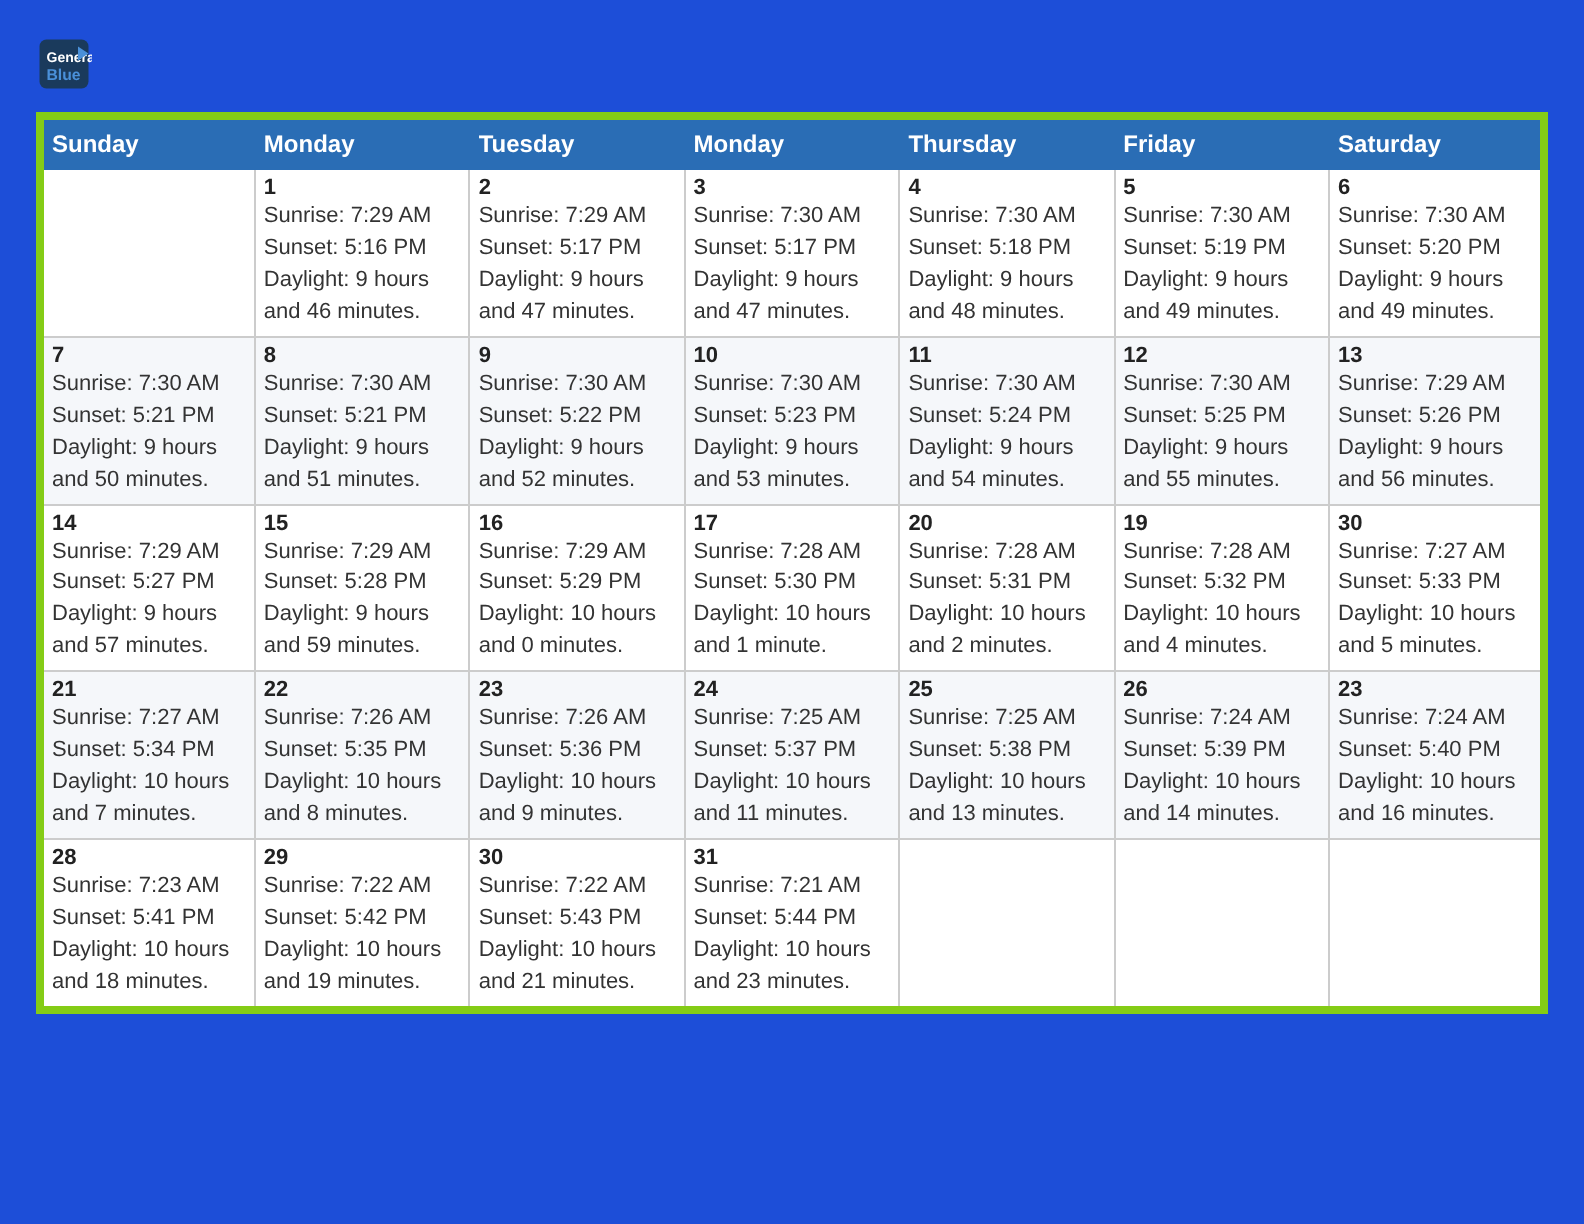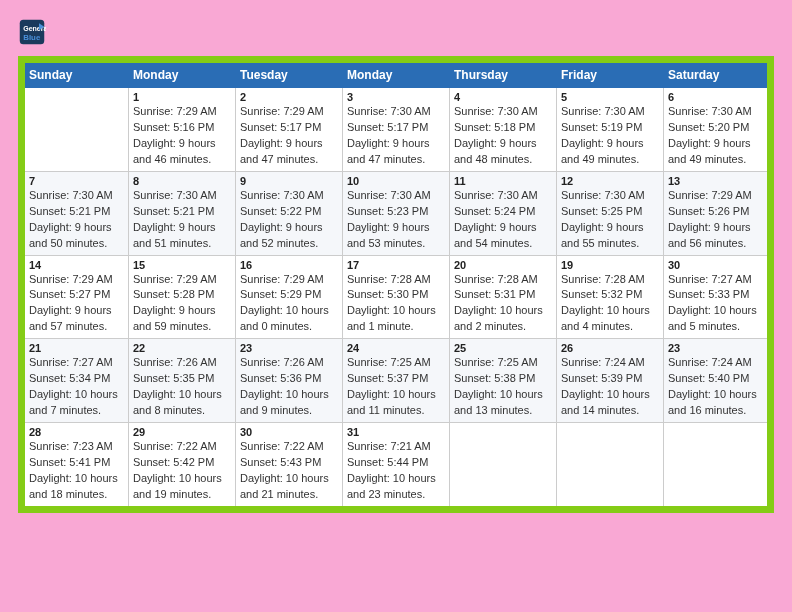--- a/index.html
+++ b/index.html
@@ -6,21 +6,21 @@
     body {
       font-family: Arial, sans-serif;
       background: #fff;
       width: 792px;
       height: 612px;
       overflow: hidden;
     }
     .page {
       width: 792px;
       height: 612px;
-      background: #f9a8d4;
+      background: #1d4ed8;
       padding: 18px 18px 20px 18px;
     }
     .header {
       display: flex;
       justify-content: space-between;
       align-items: flex-start;
       margin-bottom: 10px;
     }
     .logo {
       display: flex;
@@ -49,21 +49,21 @@
       color: #1a3a5c;
       line-height: 1.1;
     }
     .location-title {
       font-size: 15px;
       color: #444;
     }
     .calendar {
       width: 100%;
       border-collapse: collapse;
-      border: 7px solid #84cc16;
+      border: 4px solid #84cc16;
     }
     .calendar th {
       background: #2a6db5;
       color: #fff;
       font-size: 12px;
       font-weight: bold;
       padding: 5px 4px;
       text-align: left;
       border: 1px solid #2a6db5;
     }

